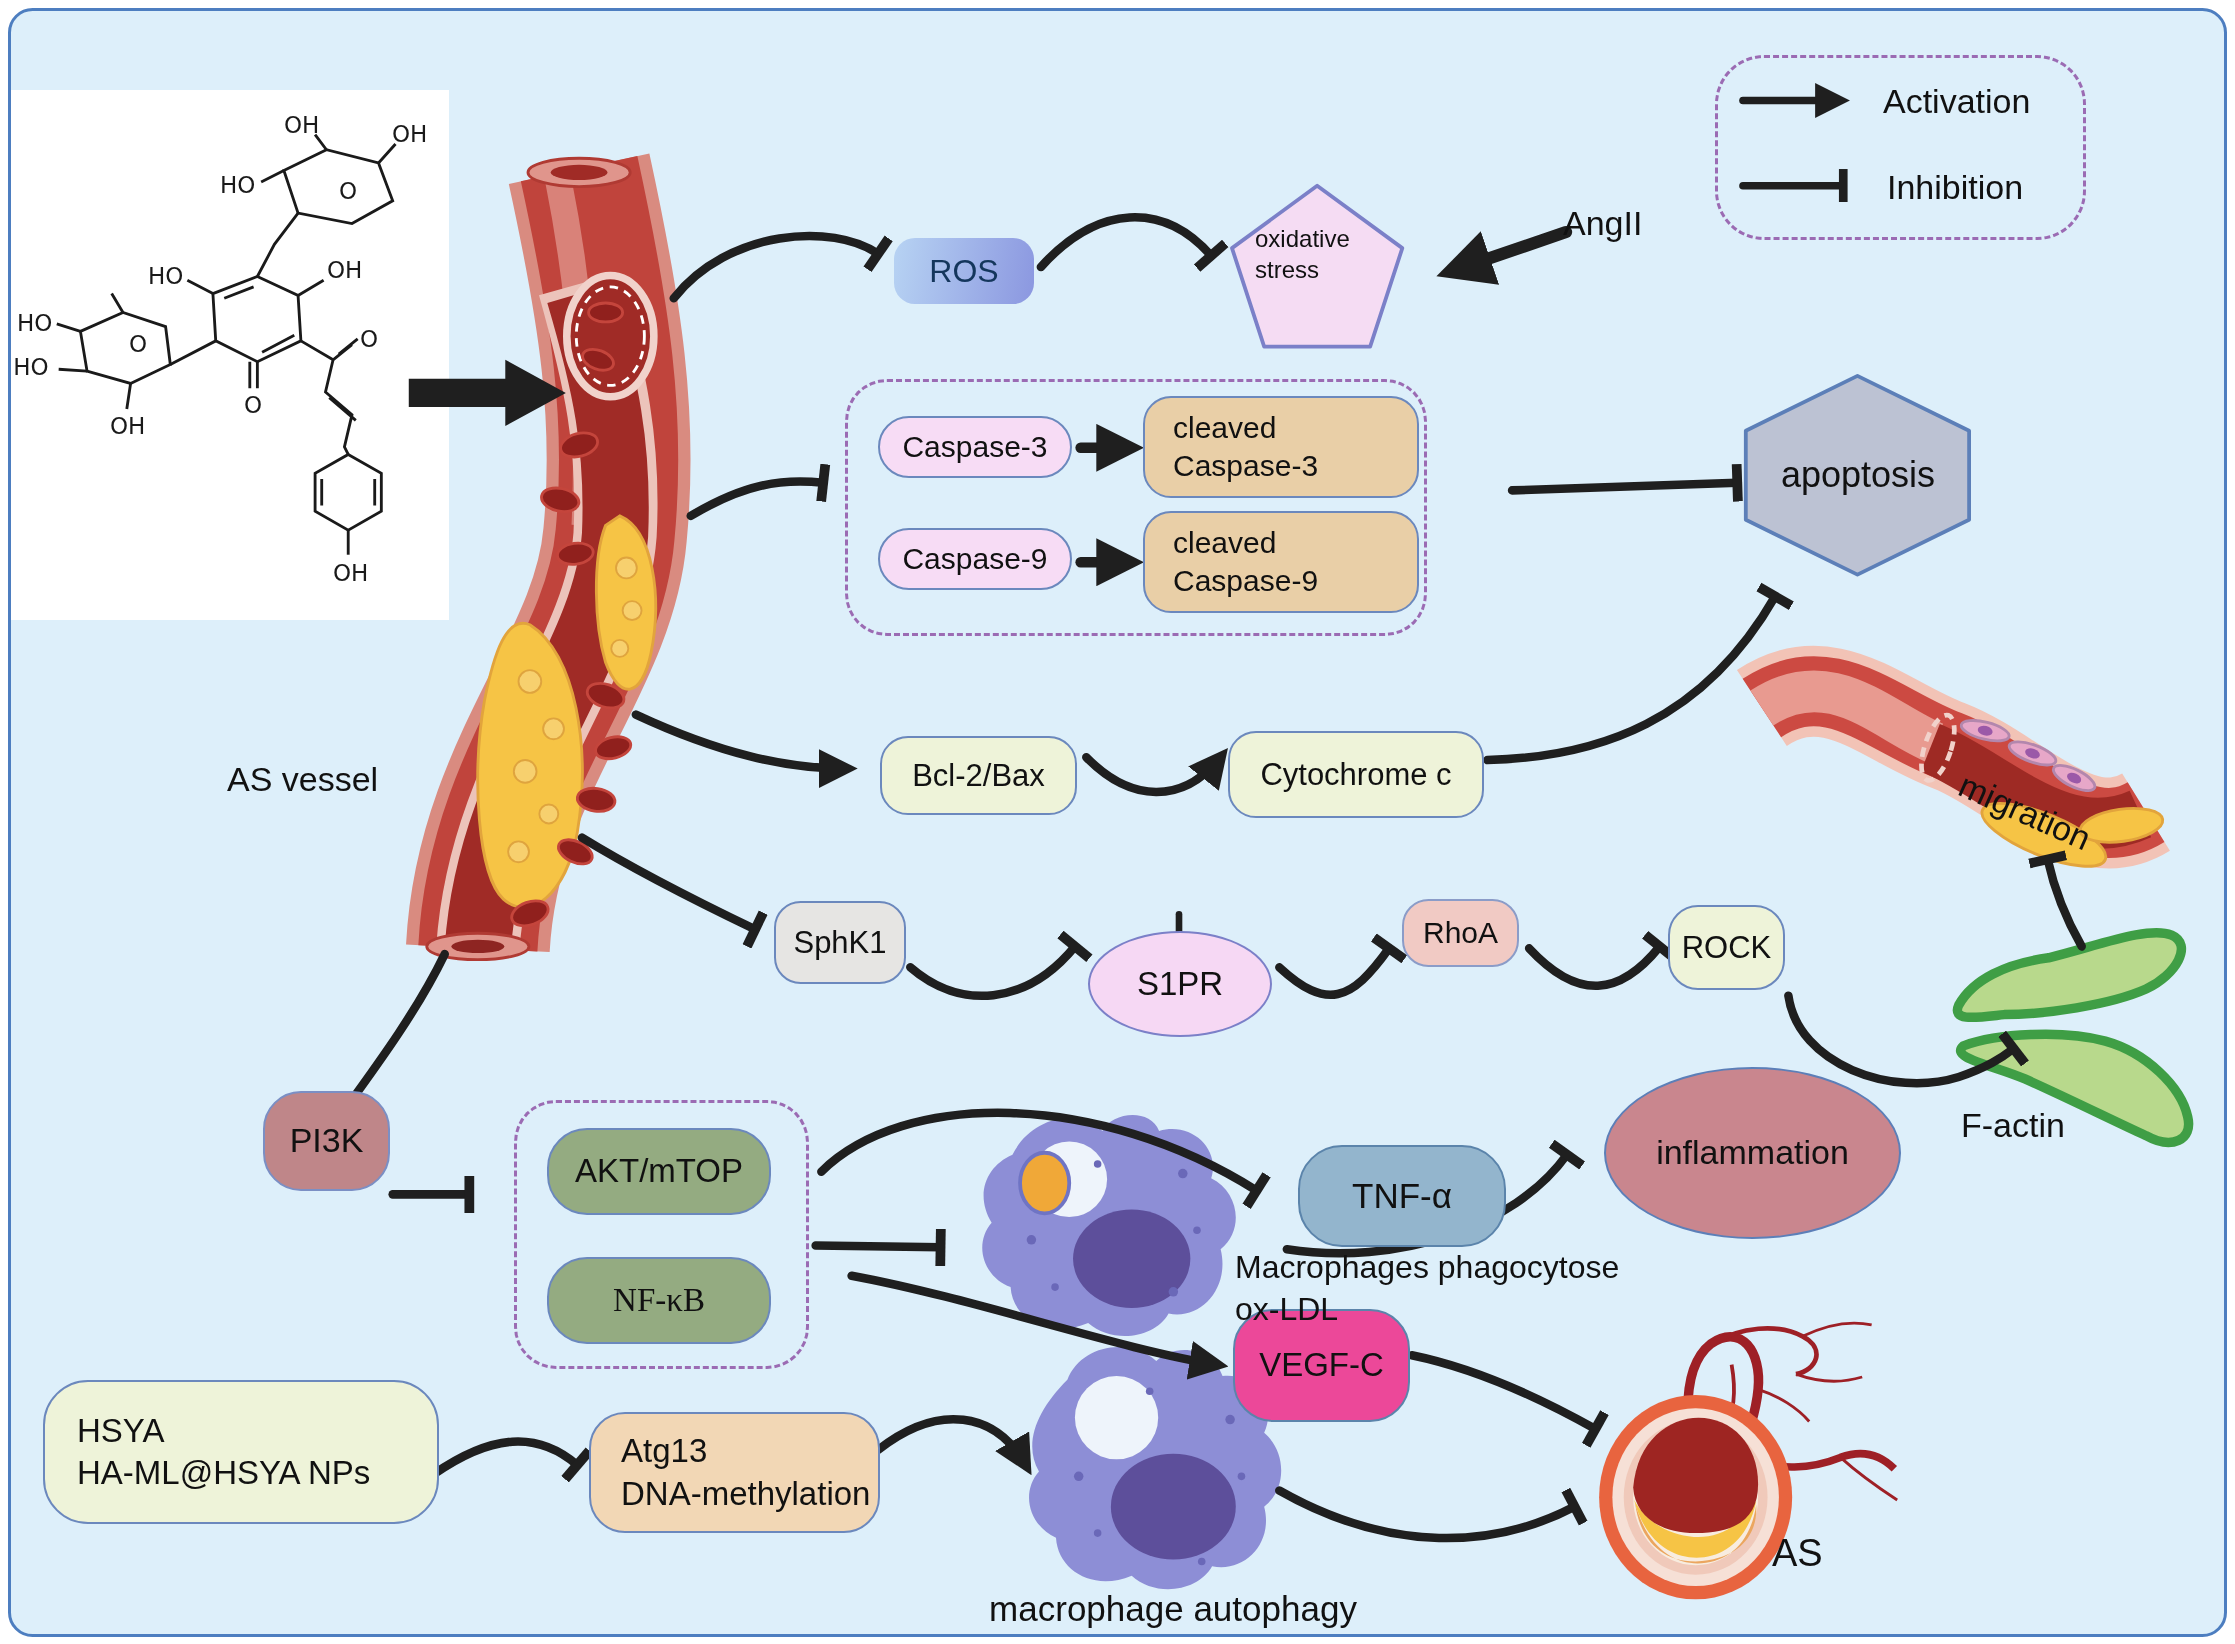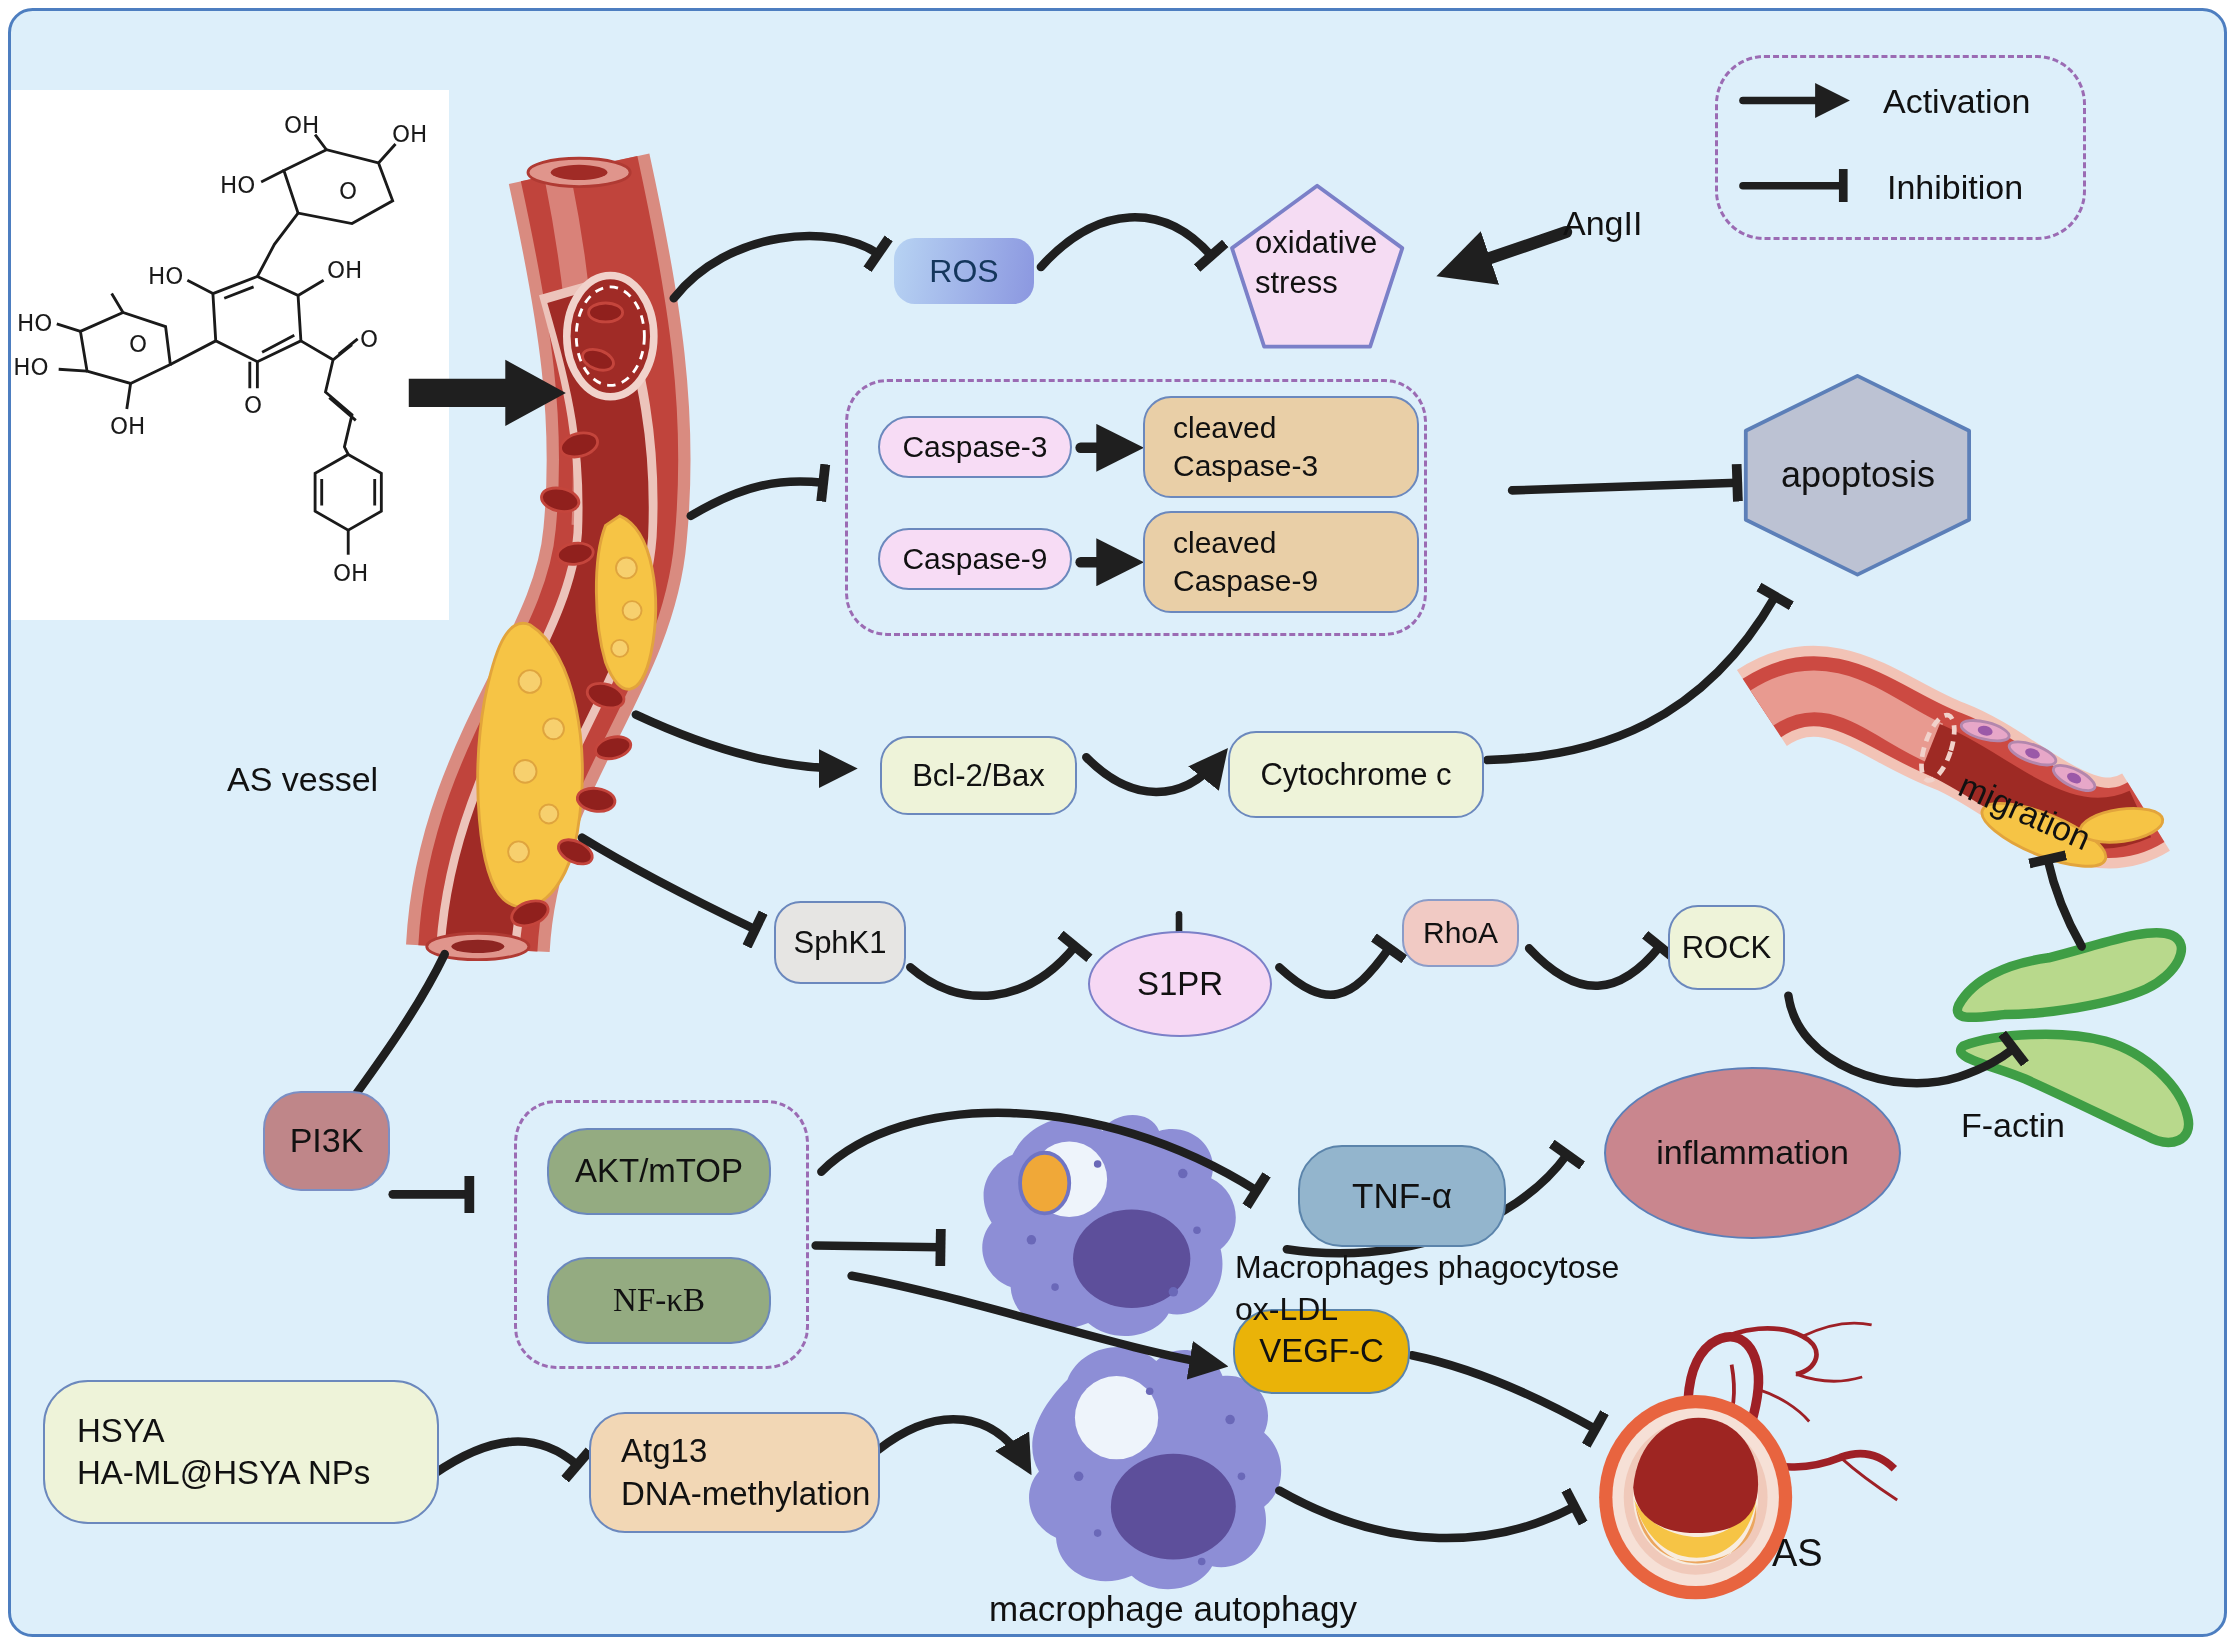--- a/index.html
+++ b/index.html
@@ -203,21 +203,21 @@
   </svg>
 
   <div class="dashed-group" style="left:1715px;top:55px;width:371px;height:185px;border-radius:49px;"></div>
   <div class="dashed-group" style="left:845px;top:379px;width:582px;height:257px;"></div>
   <div class="dashed-group" style="left:514px;top:1100px;width:295px;height:269px;"></div>
 
   <div class="lbl" style="left:1883px;top:79px;width:199px;font-size:34px;">Activation</div>
   <div class="lbl" style="left:1887px;top:165px;width:199px;font-size:34px;">Inhibition</div>
 
   <div class="node" style="left:894px;top:238px;width:140px;height:66px;font-size:32px;border:none;border-radius:21px;background:linear-gradient(100deg,#b7d3f3,#8b97e0);color:#14365c;">ROS</div>
-  <div class="lbl" style="left:1255px;top:223px;width:151px;font-size:31px;text-align:left;">oxidative
+  <div class="lbl" style="left:1255px;top:223px;width:151px;font-size:24px;text-align:left;">oxidative
 stress</div>
   <div class="lbl" style="left:1563px;top:201px;width:142px;font-size:34px;">AngII</div>
 
   <div class="node" style="left:878px;top:416px;width:194px;height:62px;font-size:30px;background:#f7dcf5;border-radius:32px;">Caspase-3</div>
   <div class="node left" style="left:1143px;top:396px;width:276px;height:102px;font-size:30px;background:#e9cfa7;border-radius:28px;padding-left:28px;">cleaved
 Caspase-3</div>
   <div class="node" style="left:878px;top:528px;width:194px;height:62px;font-size:30px;background:#f7dcf5;border-radius:32px;">Caspase-9</div>
   <div class="node left" style="left:1143px;top:511px;width:276px;height:102px;font-size:30px;background:#e9cfa7;border-radius:28px;padding-left:28px;">cleaved
 Caspase-9</div>
 
@@ -230,21 +230,21 @@
   <div class="node" style="left:1088px;top:931px;width:184px;height:106px;font-size:33px;background:#f6d8f4;border-radius:50%;border-color:#7b80c8;">S1PR</div>
   <div class="node" style="left:1402px;top:899px;width:117px;height:68px;font-size:30px;background:#f1cac4;border-radius:26.5px;border-color:#8b9cc8;">RhoA</div>
   <div class="node" style="left:1668px;top:905px;width:117px;height:85px;font-size:31px;background:#eef3d9;border-radius:30px;">ROCK</div>
 
   <div class="node" style="left:263px;top:1091px;width:127px;height:100px;font-size:34px;background:#bf8689;border-radius:38px;border-color:#7b8fc4;">PI3K</div>
   <div class="node" style="left:547px;top:1128px;width:224px;height:87px;font-size:33px;background:#94ab81;border-radius:40px;">AKT/mTOP</div>
   <div class="node serif" style="left:547px;top:1257px;width:224px;height:87px;font-size:33px;background:#94ab81;border-radius:40px;">NF-κB</div>
 
   <div class="node" style="left:1298px;top:1145px;width:208px;height:102px;font-size:35px;background:#93b5cd;border-radius:44px;border-color:#5b84ab;">TNF-α</div>
   <div class="node" style="left:1604px;top:1067px;width:297px;height:172px;font-size:34px;background:#c9868e;border-radius:50%;border-color:#5c7fb8;">inflammation</div>
-  <div class="node" style="left:1233px;top:1309px;width:177px;height:85px;font-size:33px;background:#eab308;border-radius:40px;border-color:#5b84ab;">VEGF-C</div>
+  <div class="node" style="left:1233px;top:1309px;width:177px;height:113px;font-size:33px;background:#ec4899;border-radius:40px;border-color:#5b84ab;">VEGF-C</div>
 
   <div class="node left" style="left:43px;top:1380px;width:396px;height:144px;font-size:33px;background:#eef3d9;border-radius:45px;padding-left:32px;">HSYA
 HA-ML@HSYA NPs</div>
   <div class="node left" style="left:589px;top:1412px;width:291px;height:121px;font-size:33px;background:#f2d7b5;border-radius:36px;padding-left:30px;">Atg13
 DNA-methylation</div>
 
   <div class="lbl" style="left:227px;top:757px;width:208px;font-size:34px;">AS  vessel</div>
   <div class="lbl" style="left:1970px;top:763px;width:208px;font-size:34px;transform:rotate(24deg);transform-origin:left top;">migration</div>
   <div class="lbl" style="left:1961px;top:1103px;width:170px;font-size:34px;">F-actin</div>
   <div class="lbl" style="left:1235px;top:1247px;width:445px;font-size:32px;text-align:left;">Macrophages phagocytose

